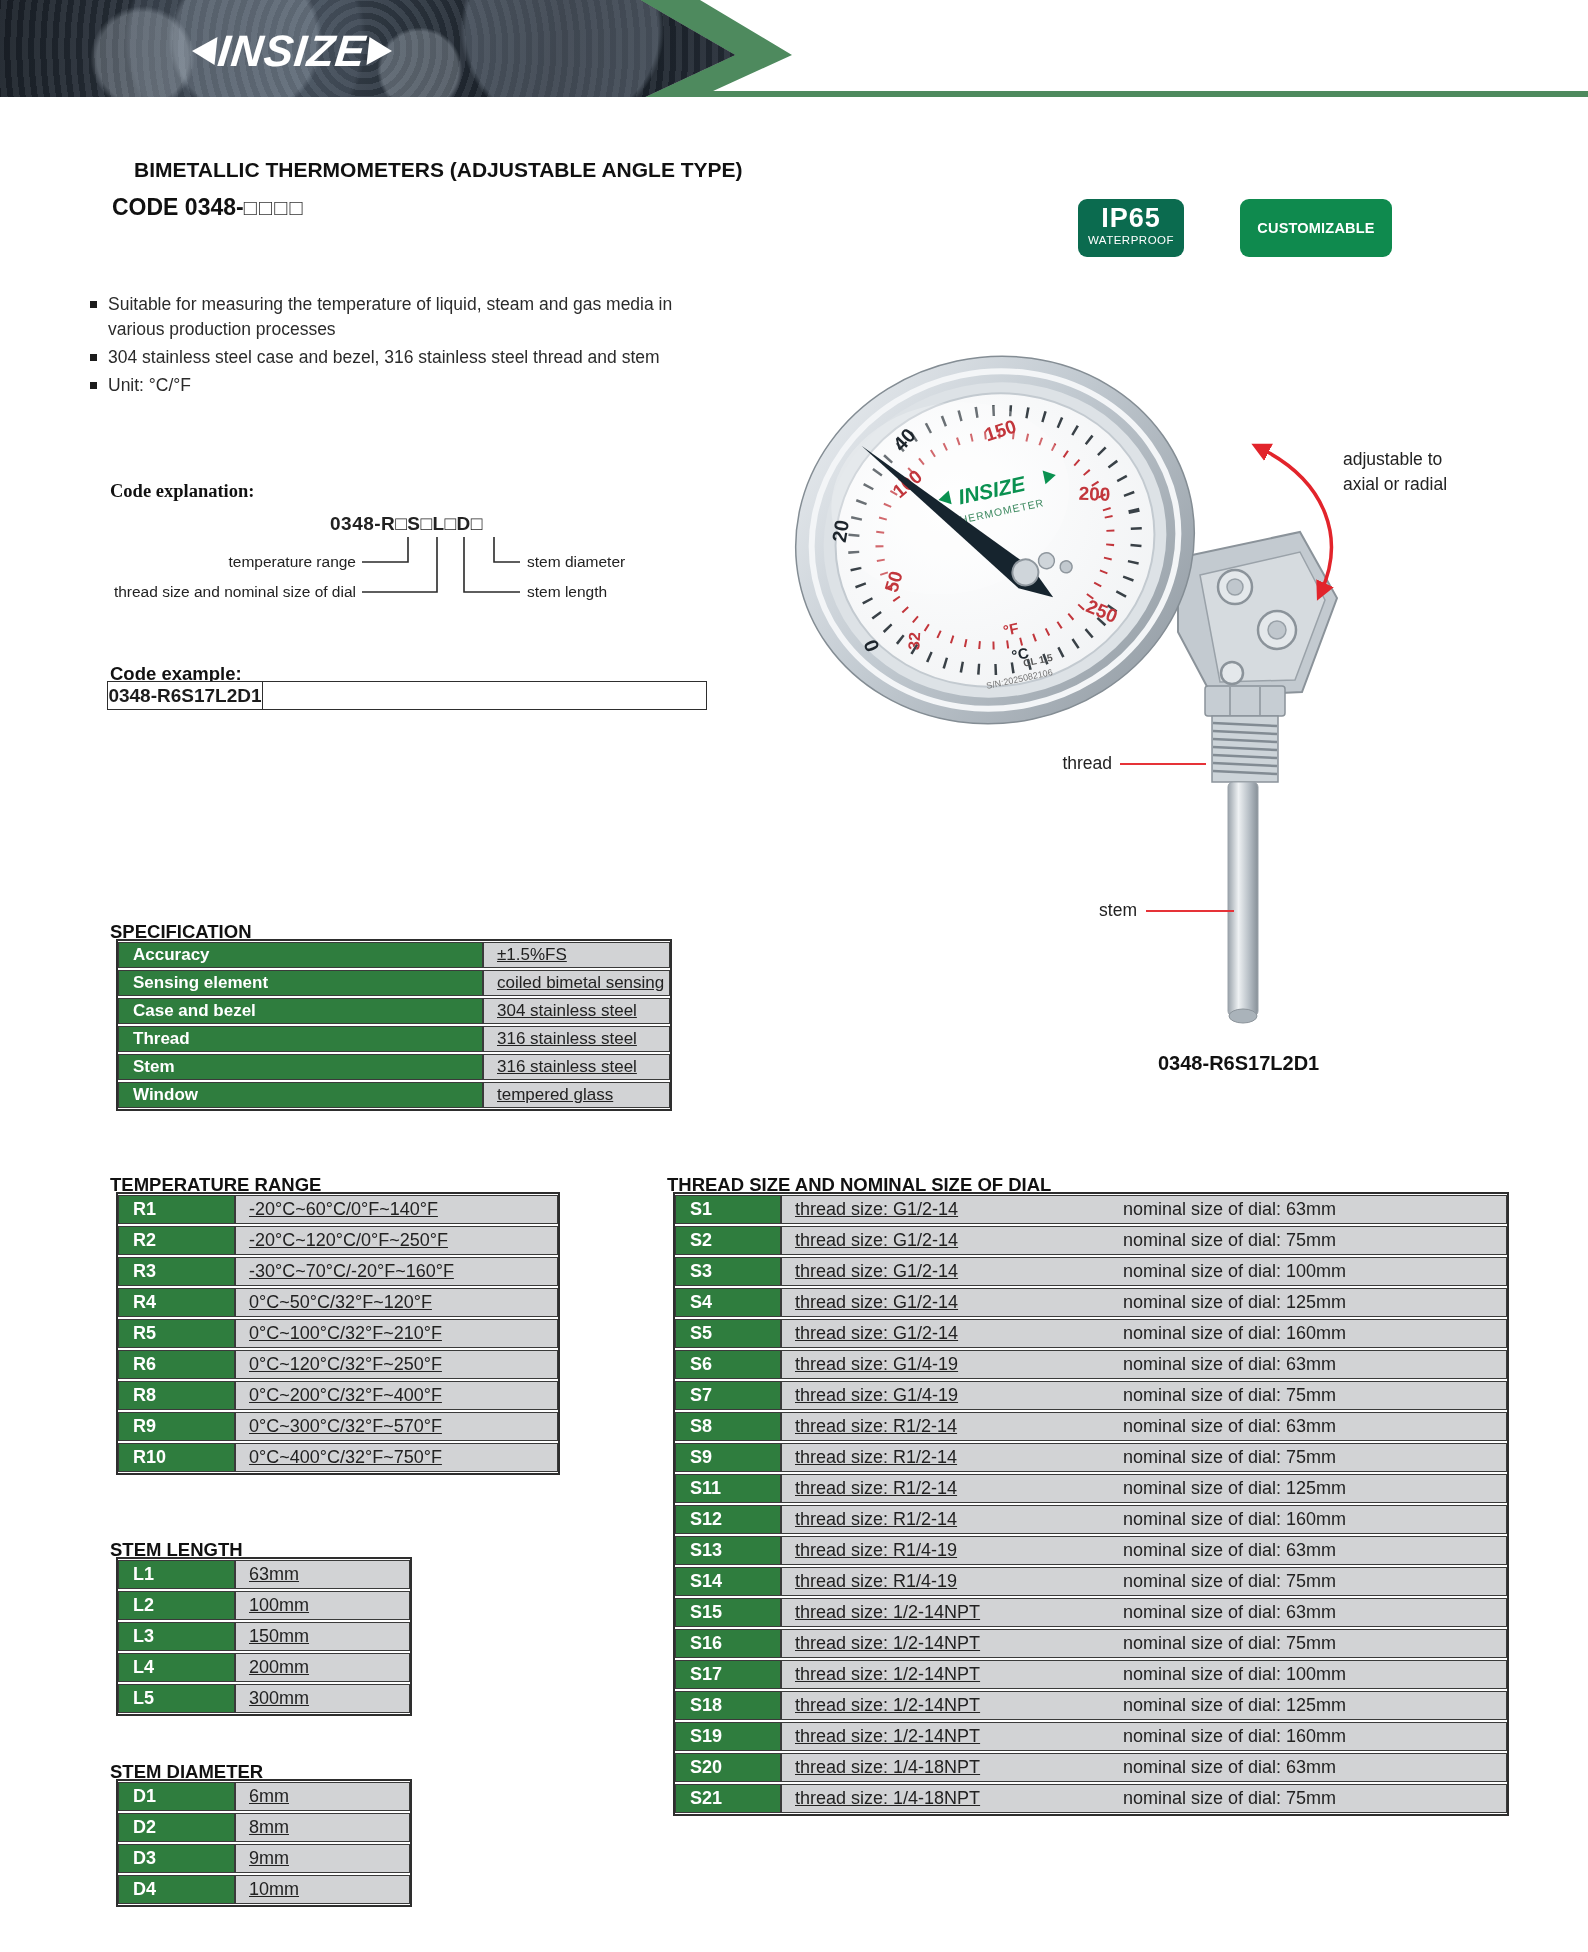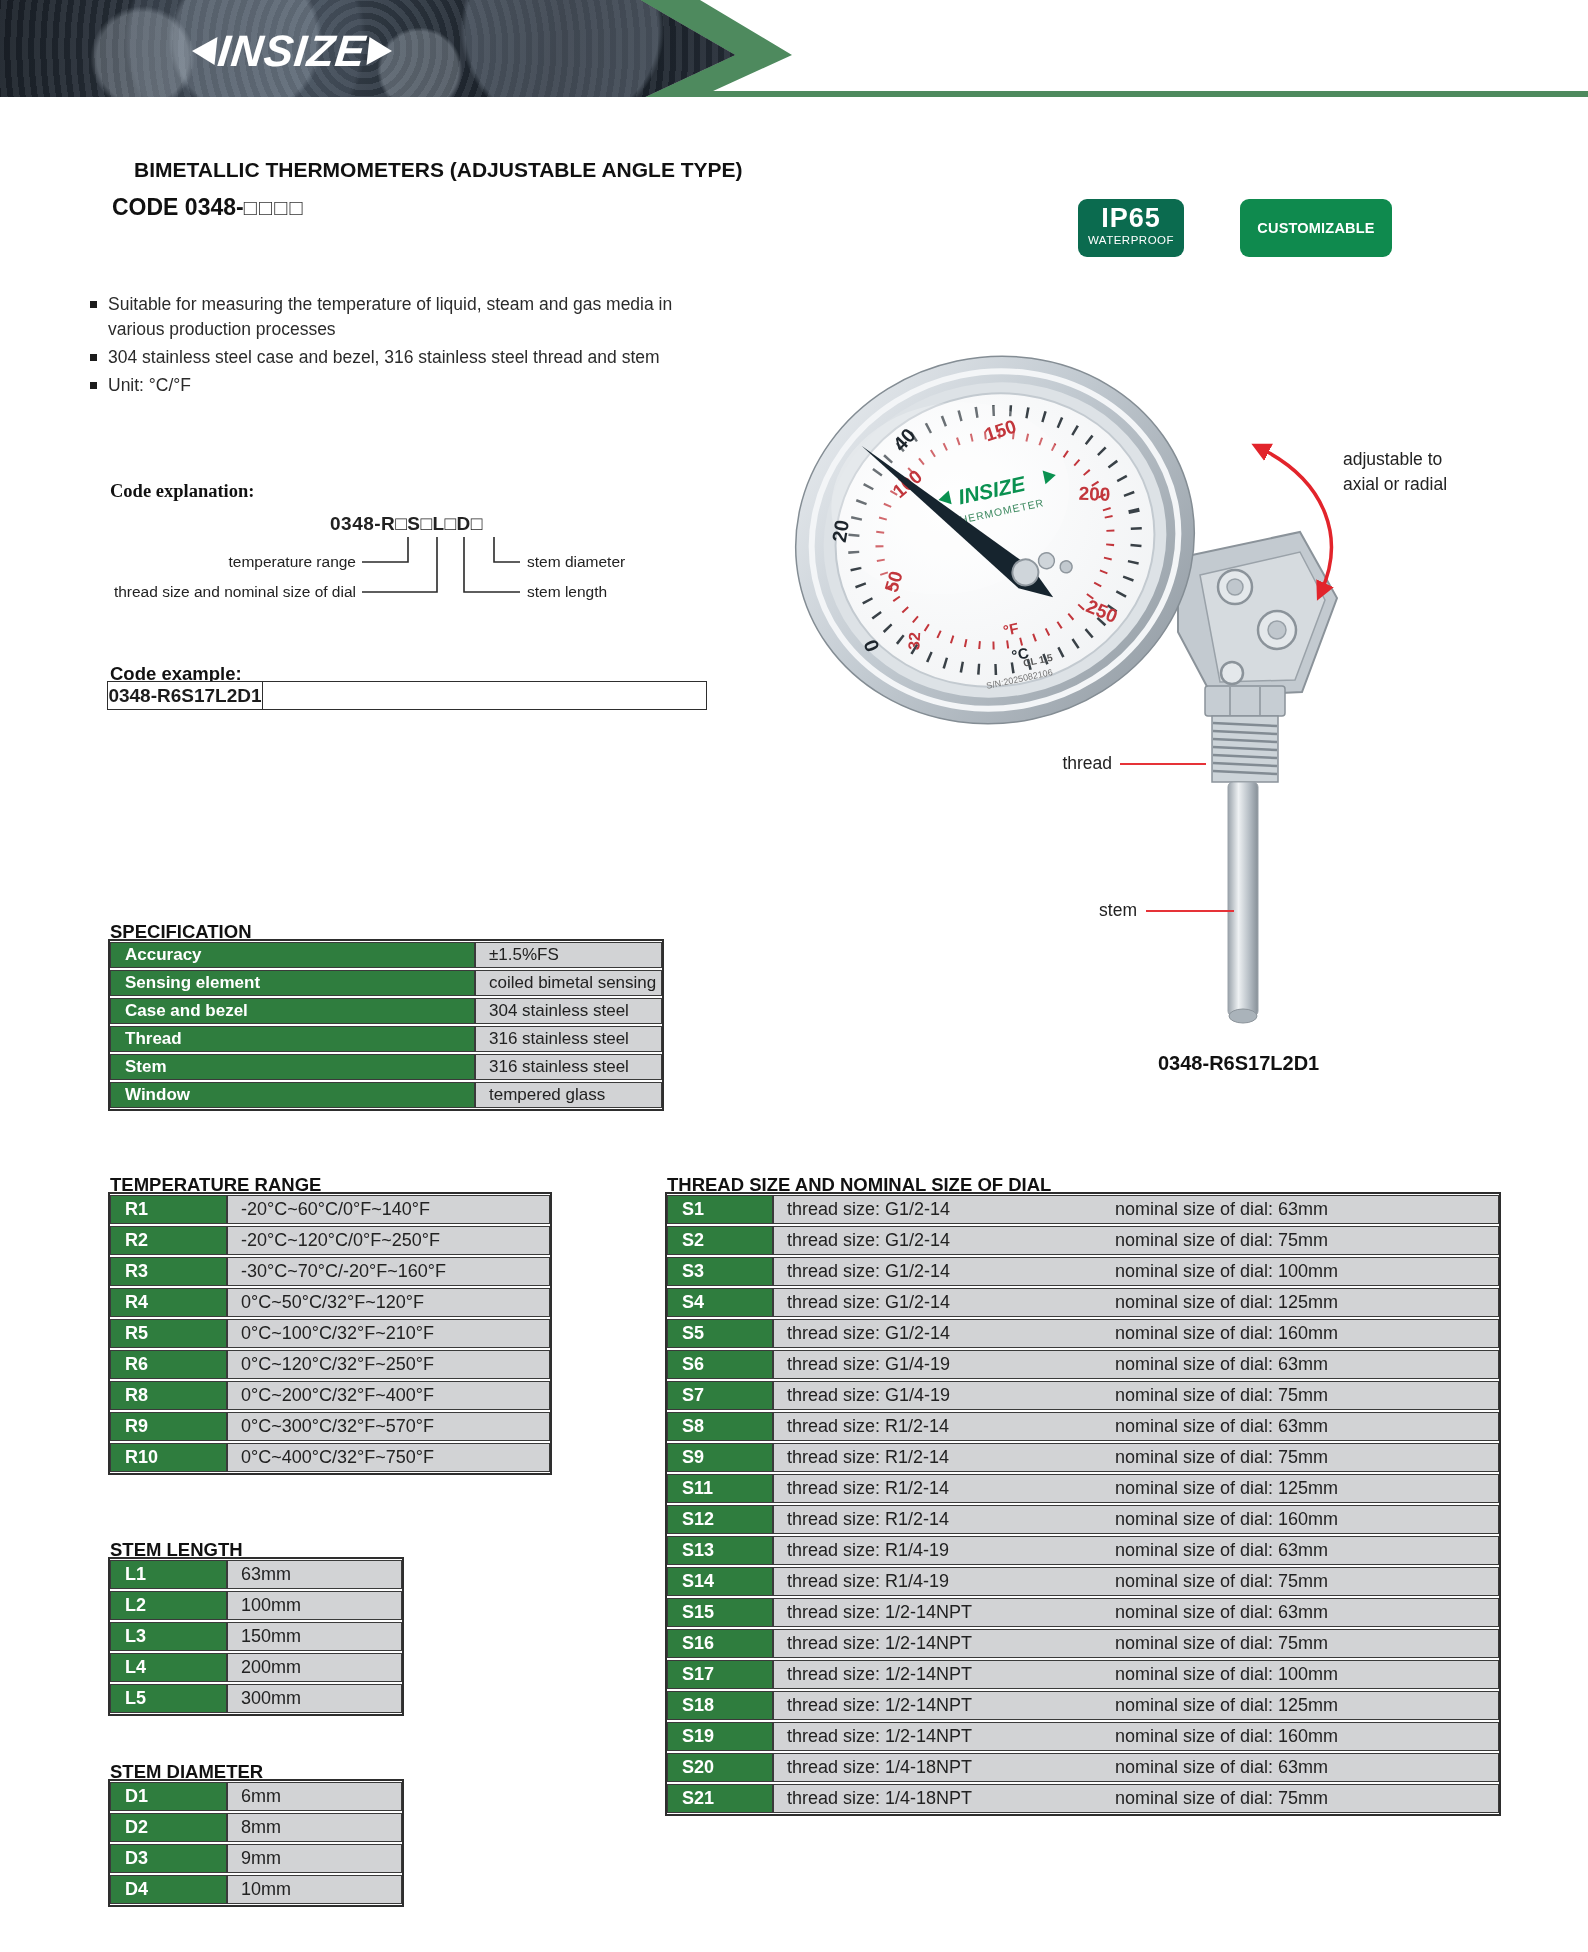--- a/index.html
+++ b/index.html
@@ -54,25 +54,25 @@
 
   
   .ce-wrap{position:absolute;left:107px;top:681px;width:600px;}
   .ce{border-collapse:collapse;width:100%;}
   .ce td{border:1.6px solid #2e2e2e;height:27px;font-size:17.5px;color:#1c1c1c;padding:0 0 0 13px;}
   .ce td.val{position:relative;}
   .ce b{font-weight:bold;}
   .ce .t2{position:absolute;left:290px;top:0;line-height:29px;}
 
   
-  .tbl{position:absolute;border:2px solid #2e2e2e;background:#fff;}
+  .tbl{position:absolute;border:2px solid #2e2e2e;background:#fff;margin-left:8px;}
   .gt{border-collapse:separate;border-spacing:0 2px;width:100%;margin:-1px 0;}
   .gt td{border:1px solid #3a3a3a;height:25px;font-size:18px;vertical-align:middle;}
   .gt td.g{background:var(--tblGreen);color:#fff;font-weight:bold;padding-left:14px;}
-  .gt td.v{background:var(--cellGray);color:#222;padding-left:13px;}
+  .gt td.v{background:var(--cellGray);color:#222;padding-left:13px;text-decoration:underline;}
   .gt.small td{height:22px;font-size:17px;}
   .spec-t td.g{width:348px;}
   .temp-t td.g{width:100px;}
   .stem-t td.g{width:100px;}
   .thr-t td.g{width:89px;}
   .thr-t td.v{position:relative;}
   .thr-t .dial{position:absolute;left:341px;top:0;line-height:27px;white-space:nowrap;}
 
   
   .prod-svg{position:absolute;left:780px;top:340px;}

